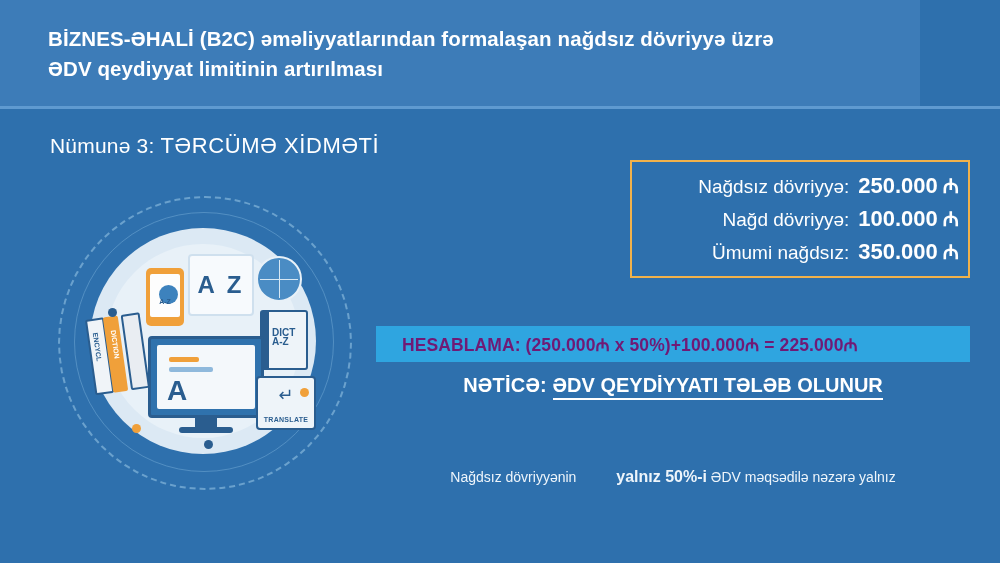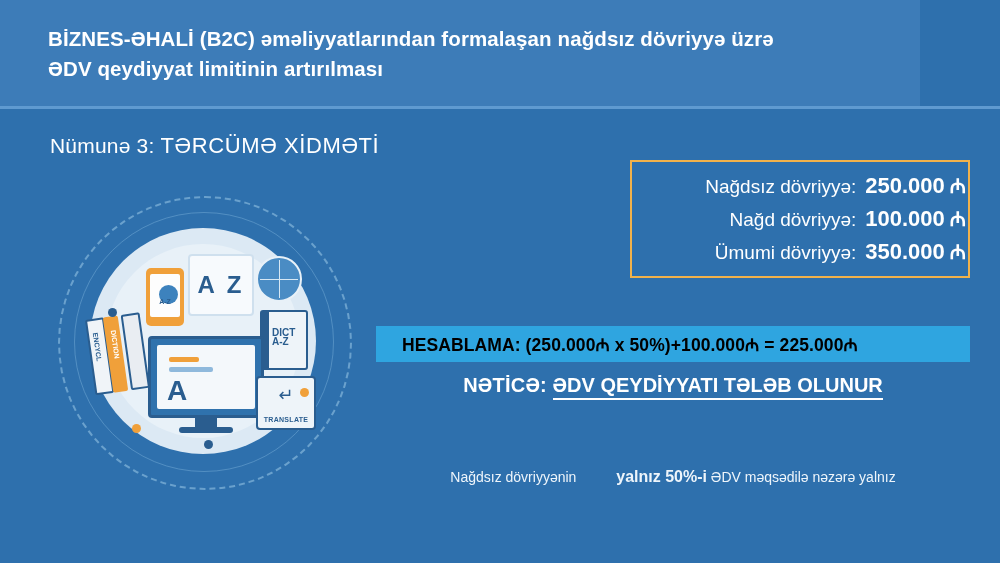--- a/index.html
+++ b/index.html
@@ -304,21 +304,21 @@
 
   
   .figbox {
     position: absolute;
     left: 630px;
     top: 160px;
     width: 340px;
     height: 118px;
     border: 2px solid #f2b24b;
     box-sizing: border-box;
-    padding: 10px 2px 0 0;
+    padding: 10px 9px 0 0;
   }
   .figrow {
     display: flex;
     justify-content: flex-end;
     align-items: baseline;
     height: 33px;
     color: #ffffff;
     white-space: nowrap;
   }
   .figrow .lab {
@@ -342,21 +342,21 @@
     top: 326px;
     width: 594px;
     height: 36px;
     background: #2fa5e0;
     display: flex;
     align-items: center;
     box-sizing: border-box;
     padding-left: 26px;
   }
   .calcstrip .ctext {
-    color: #000000;
+    color: #701a75;
     font-size: 17.5px;
     font-weight: bold;
     white-space: nowrap;
     letter-spacing: .1px;
   }
 
   
   .resultline {
     position: absolute;
     left: 376px;
@@ -474,21 +474,21 @@
       <span class="lab">Nağdsız dövriyyə:</span>
       <span class="val">250.000</span>
       <span class="cur">₼</span>
     </div>
     <div class="figrow">
       <span class="lab">Nağd dövriyyə:</span>
       <span class="val">100.000</span>
       <span class="cur">₼</span>
     </div>
     <div class="figrow">
-      <span class="lab">Ümumi dövriyyə:</span>
+      <span class="lab">Ümumi nağdsız:</span>
       <span class="val">350.000</span>
       <span class="cur">₼</span>
     </div>
   </div>
 
   <div class="calcstrip">
     <span class="ctext">HESABLAMA: (250.000₼ x 50%)+100.000₼ = 225.000₼</span>
   </div>
 
   <div class="resultline">

